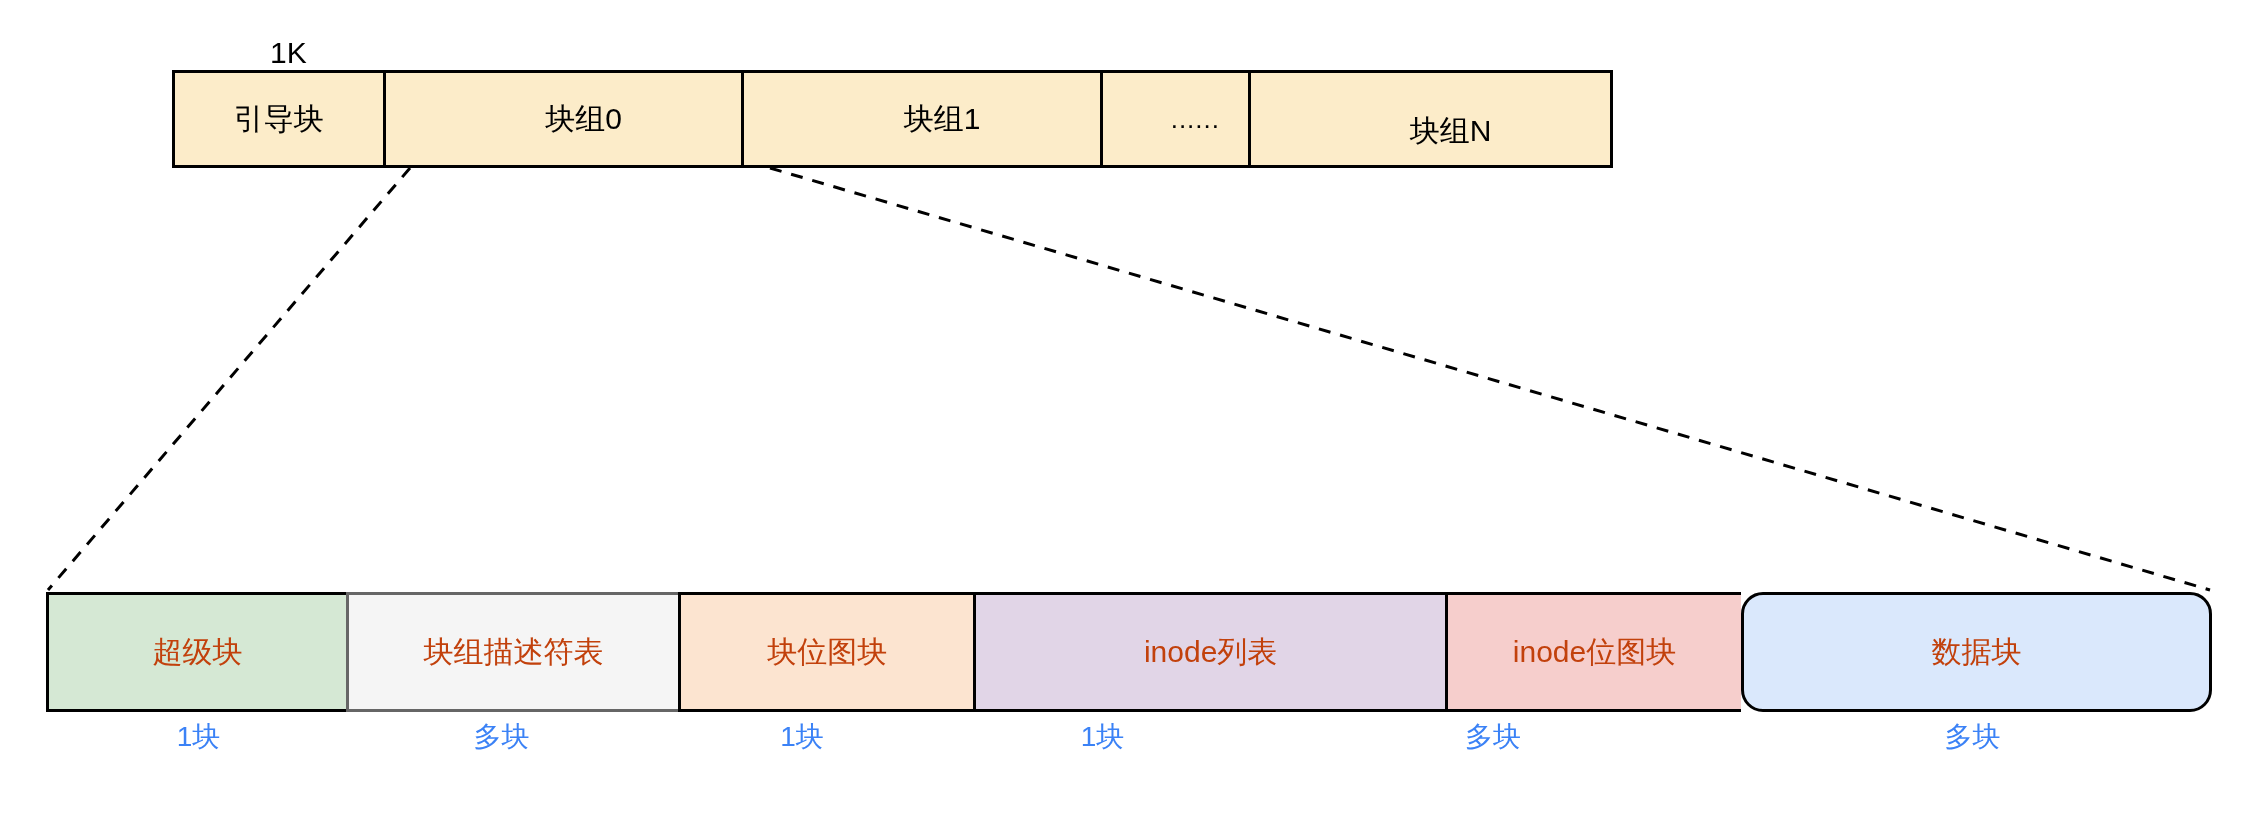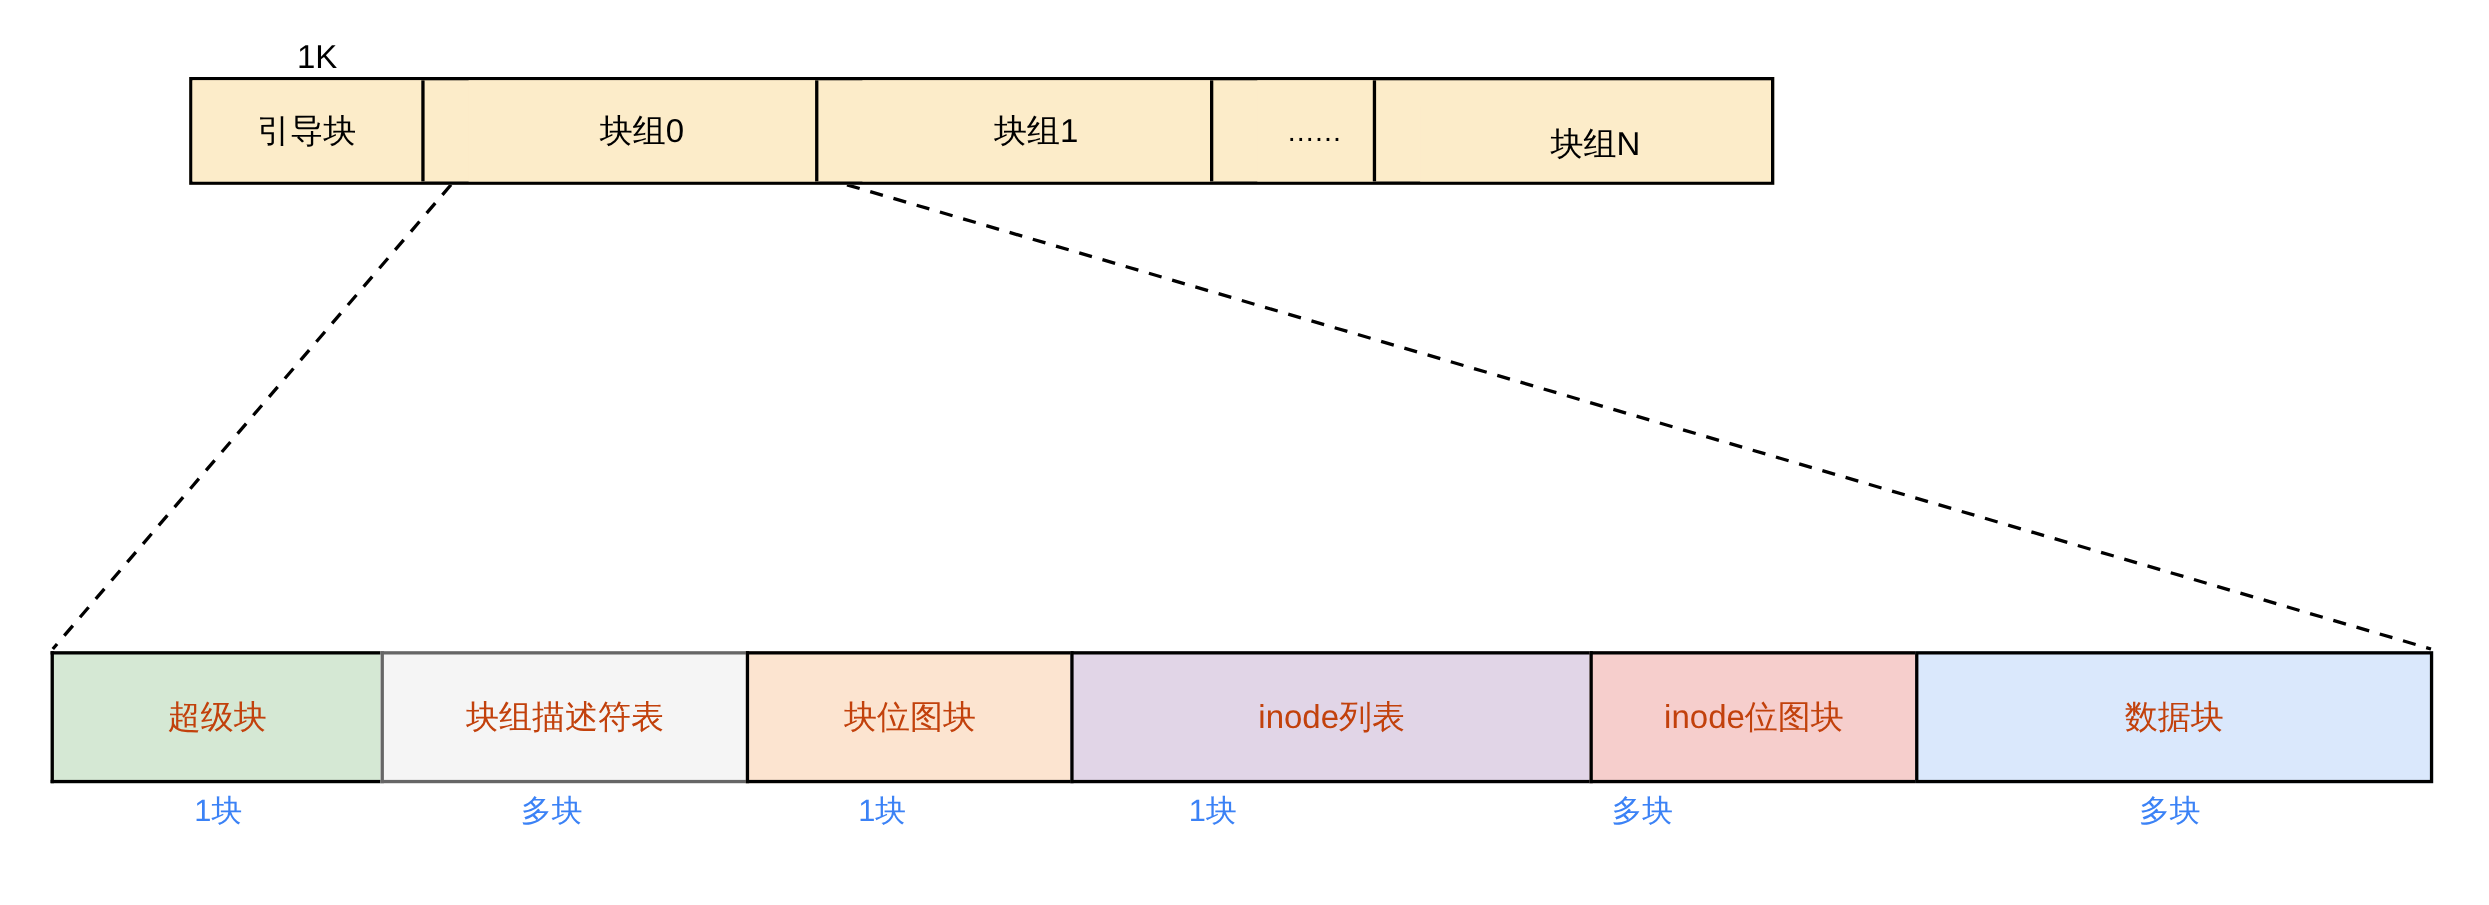--- a/index.html
+++ b/index.html
@@ -137,21 +137,21 @@
     <div class="top-cell ellipsis-cell" style="width:122px;">......</div>
     <div class="top-cell" style="width:361px;">块组N</div>
   </div>
 
   <div id="bottom-bar">
     <div class="bg-cell" style="width:305px; background:#d5e8d4;">超级块</div>
     <div class="bg-cell greyish" style="width:338px; background:#f5f5f5;">块组描述符表</div>
     <div class="bg-cell" style="width:300px; background:#fce4d0;">块位图块</div>
     <div class="bg-cell" style="width:480px; background:#e1d5e7;">inode列表</div>
     <div class="bg-cell" style="width:301px; background:#f6cecc;">inode位图块</div>
-    <div class="bg-cell" style="width:479px; background:#dae8fc;">数据块</div>
+    <div class="bg-cell" style="width:479px; background:#dae8fc;border-radius:22px;">数据块</div>
   </div>
 
   <div id="bottom-captions">
     <div class="bg-caption" style="width:305px;">1块</div>
     <div class="bg-caption" style="width:301px;">多块</div>
     <div class="bg-caption" style="width:300px;">1块</div>
     <div class="bg-caption" style="width:301px;">1块</div>
     <div class="bg-caption" style="width:480px;">多块</div>
     <div class="bg-caption" style="width:479px;">多块</div>
   </div>

